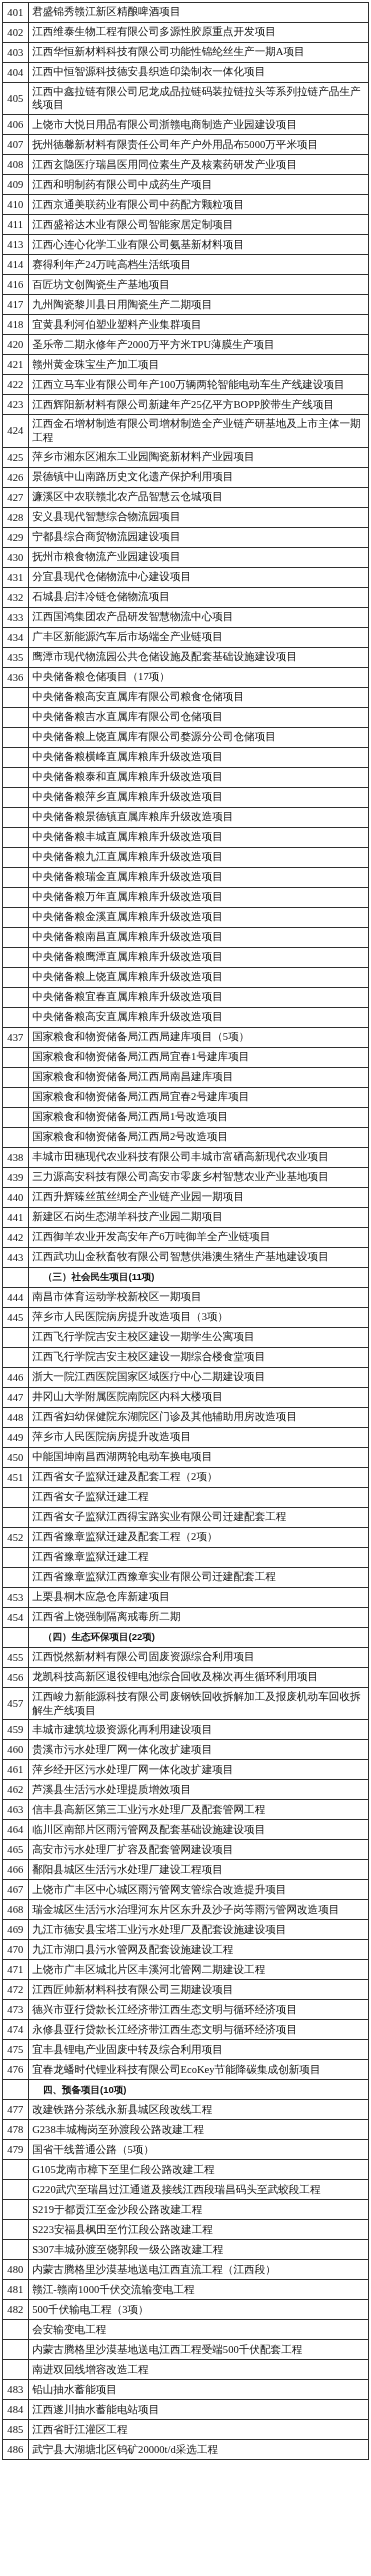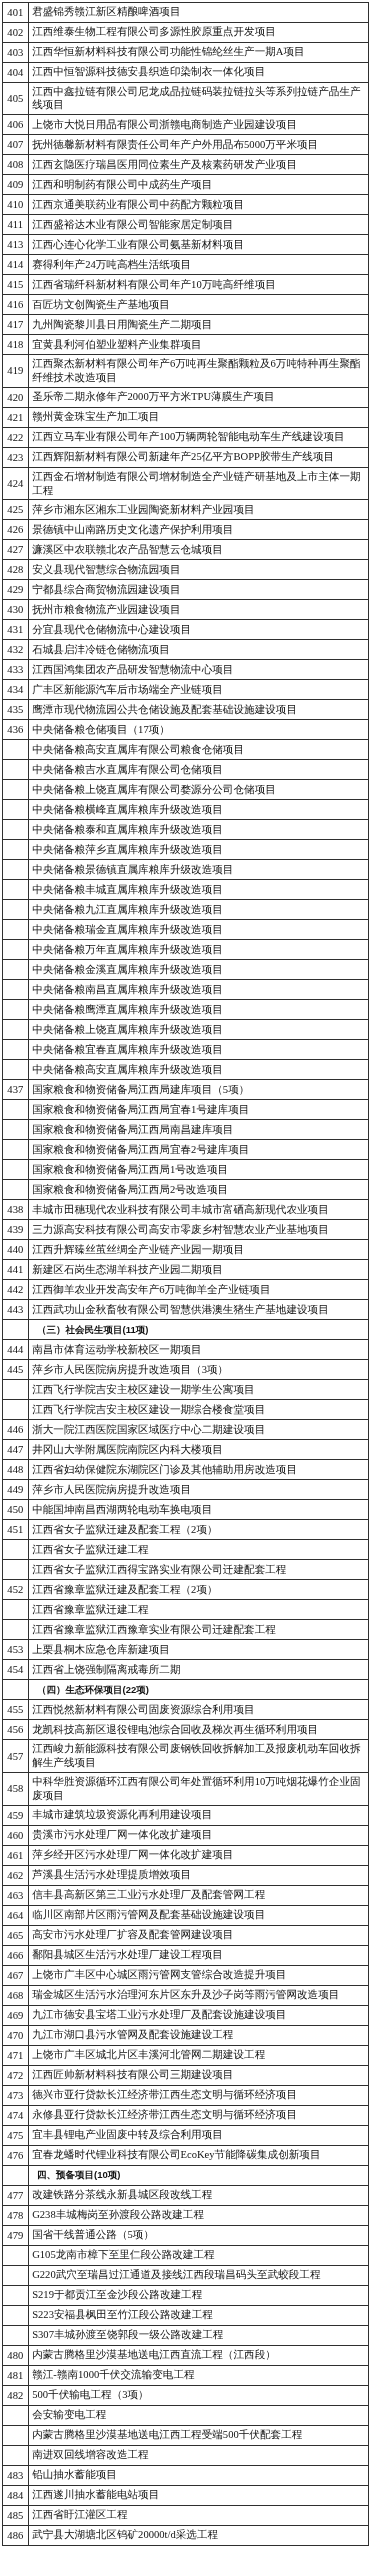--- a/index.html
+++ b/index.html
@@ -39,21 +39,21 @@
     font-size: 10.6px;
     line-height: 13.7px;
     padding: 2.1px 2.1px 2.1px 3.2px;
     word-break: break-all;
     font-family: "Liberation Serif", "DejaVu Serif", serif;
   }
   tr.section td.txt {
     font-family: "Liberation Sans", "DejaVu Sans", sans-serif;
     font-weight: bold;
     font-size: 9.5px;
-    padding-left: 8px;
+    padding-left: 14px;
   }
 </style>
 </head>
 <body>
 
 <div class="page">
   <table class="project-table">
     <tbody>
         <tr>
           <td class="num">401</td>
@@ -101,40 +101,32 @@
         </tr>
         <tr>
           <td class="num">413</td>
           <td class="txt">江西心连心化学工业有限公司氨基新材料项目</td>
         </tr>
         <tr>
           <td class="num">414</td>
           <td class="txt">赛得利年产24万吨高档生活纸项目</td>
         </tr>
         <tr>
-          <td class="num">415</td>
-          <td class="txt">江西省瑞纤科新材料有限公司年产10万吨高纤维项目</td>
-        </tr>
-        <tr>
           <td class="num">416</td>
           <td class="txt">百匠坊文创陶瓷生产基地项目</td>
         </tr>
         <tr>
           <td class="num">417</td>
           <td class="txt">九州陶瓷黎川县日用陶瓷生产二期项目</td>
         </tr>
         <tr>
           <td class="num">418</td>
           <td class="txt">宜黄县利河伯塑业塑料产业集群项目</td>
         </tr>
         <tr>
-          <td class="num">419</td>
-          <td class="txt">江西聚杰新材料有限公司年产6万吨再生聚酯颗粒及6万吨特种再生聚酯纤维技术改造项目</td>
-        </tr>
-        <tr>
           <td class="num">420</td>
           <td class="txt">圣乐帝二期永修年产2000万平方米TPU薄膜生产项目</td>
         </tr>
         <tr>
           <td class="num">421</td>
           <td class="txt">赣州黄金珠宝生产加工项目</td>
         </tr>
         <tr>
           <td class="num">422</td>
           <td class="txt">江西立马车业有限公司年产100万辆两轮智能电动车生产线建设项目</td>
@@ -391,24 +383,20 @@
           <td class="num">455</td>
           <td class="txt">江西悦然新材料有限公司固废资源综合利用项目</td>
         </tr>
         <tr>
           <td class="num">456</td>
           <td class="txt">龙凯科技高新区退役锂电池综合回收及梯次再生循环利用项目</td>
         </tr>
         <tr>
           <td class="num">457</td>
           <td class="txt">江西峻力新能源科技有限公司废钢铁回收拆解加工及报废机动车回收拆解生产线项目</td>
-        </tr>
-        <tr>
-          <td class="num">458</td>
-          <td class="txt">中科华胜资源循环江西有限公司年处置循环利用10万吨烟花爆竹企业固废项目</td>
         </tr>
         <tr>
           <td class="num">459</td>
           <td class="txt">丰城市建筑垃圾资源化再利用建设项目</td>
         </tr>
         <tr>
           <td class="num">460</td>
           <td class="txt">贵溪市污水处理厂网一体化改扩建项目</td>
         </tr>
         <tr>

